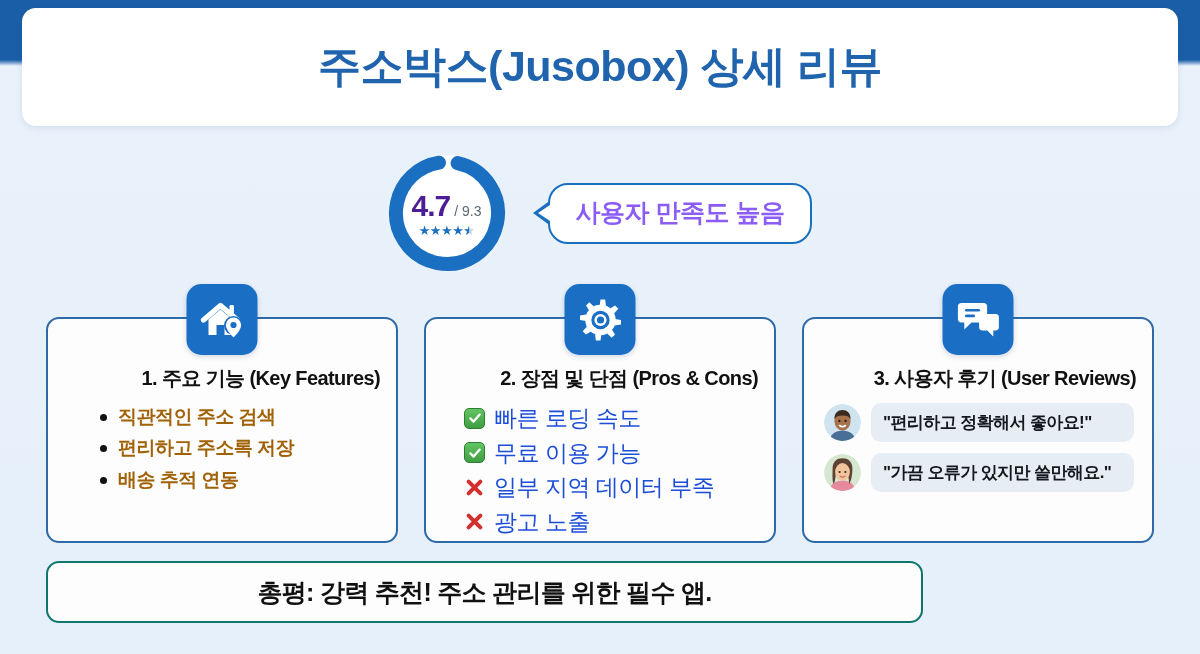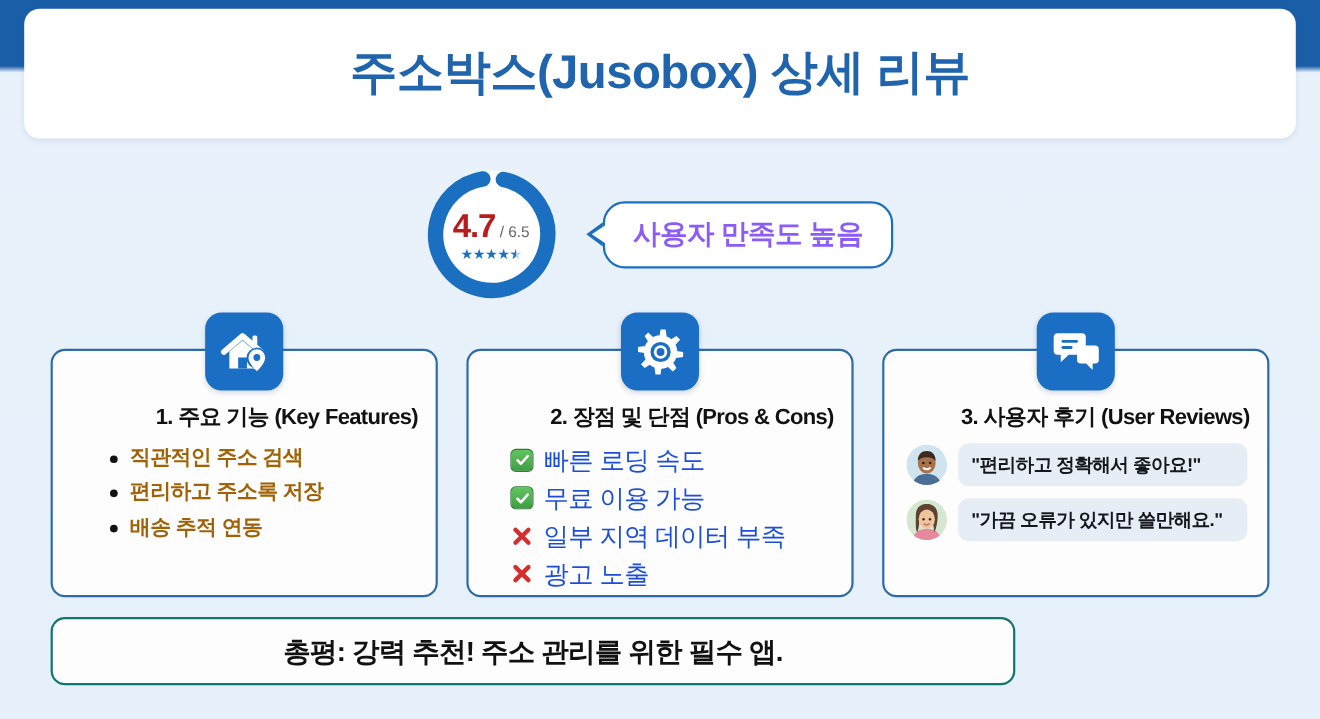--- a/index.html
+++ b/index.html
@@ -97,21 +97,21 @@
   }
 
   .rating-line {
     display: flex;
     align-items: baseline;
     gap: 4px;
   }
   .rating-score {
     font-size: 30px;
     font-weight: bold;
-    color: #b91c1c;
+    color: #4c1d95;
     letter-spacing: -1px;
   }
   .rating-max {
     font-size: 14px;
     color: #5d6670;
     font-weight: normal;
   }
   .rating-stars {
     font-size: 13px;
     letter-spacing: -0.5px;
@@ -322,21 +322,21 @@
 <div class="rating-row">
 
   <div class="rating-donut">
     <svg width="118" height="118" viewBox="0 0 118 118" aria-hidden="true">
       <circle cx="59" cy="59" r="51" fill="#ffffff" stroke="#ffffff" stroke-width="14"></circle>
       <circle cx="59" cy="59" r="51" fill="none" stroke="#1b6fc0" stroke-width="14" stroke-linecap="round" stroke-dasharray="301.2 320.4" transform="rotate(-78 59 59)"></circle>
     </svg>
     <div class="rating-inner">
       <div class="rating-line">
         <span class="rating-score">4.7</span>
-        <span class="rating-max">/ 6.5</span>
+        <span class="rating-max">/ 9.3</span>
       </div>
       <div class="rating-stars">
         <span>★</span>
         <span>★</span>
         <span>★</span>
         <span>★</span>
         <span class="half-star">★<span>★</span></span>
       </div>
     </div>
   </div>

